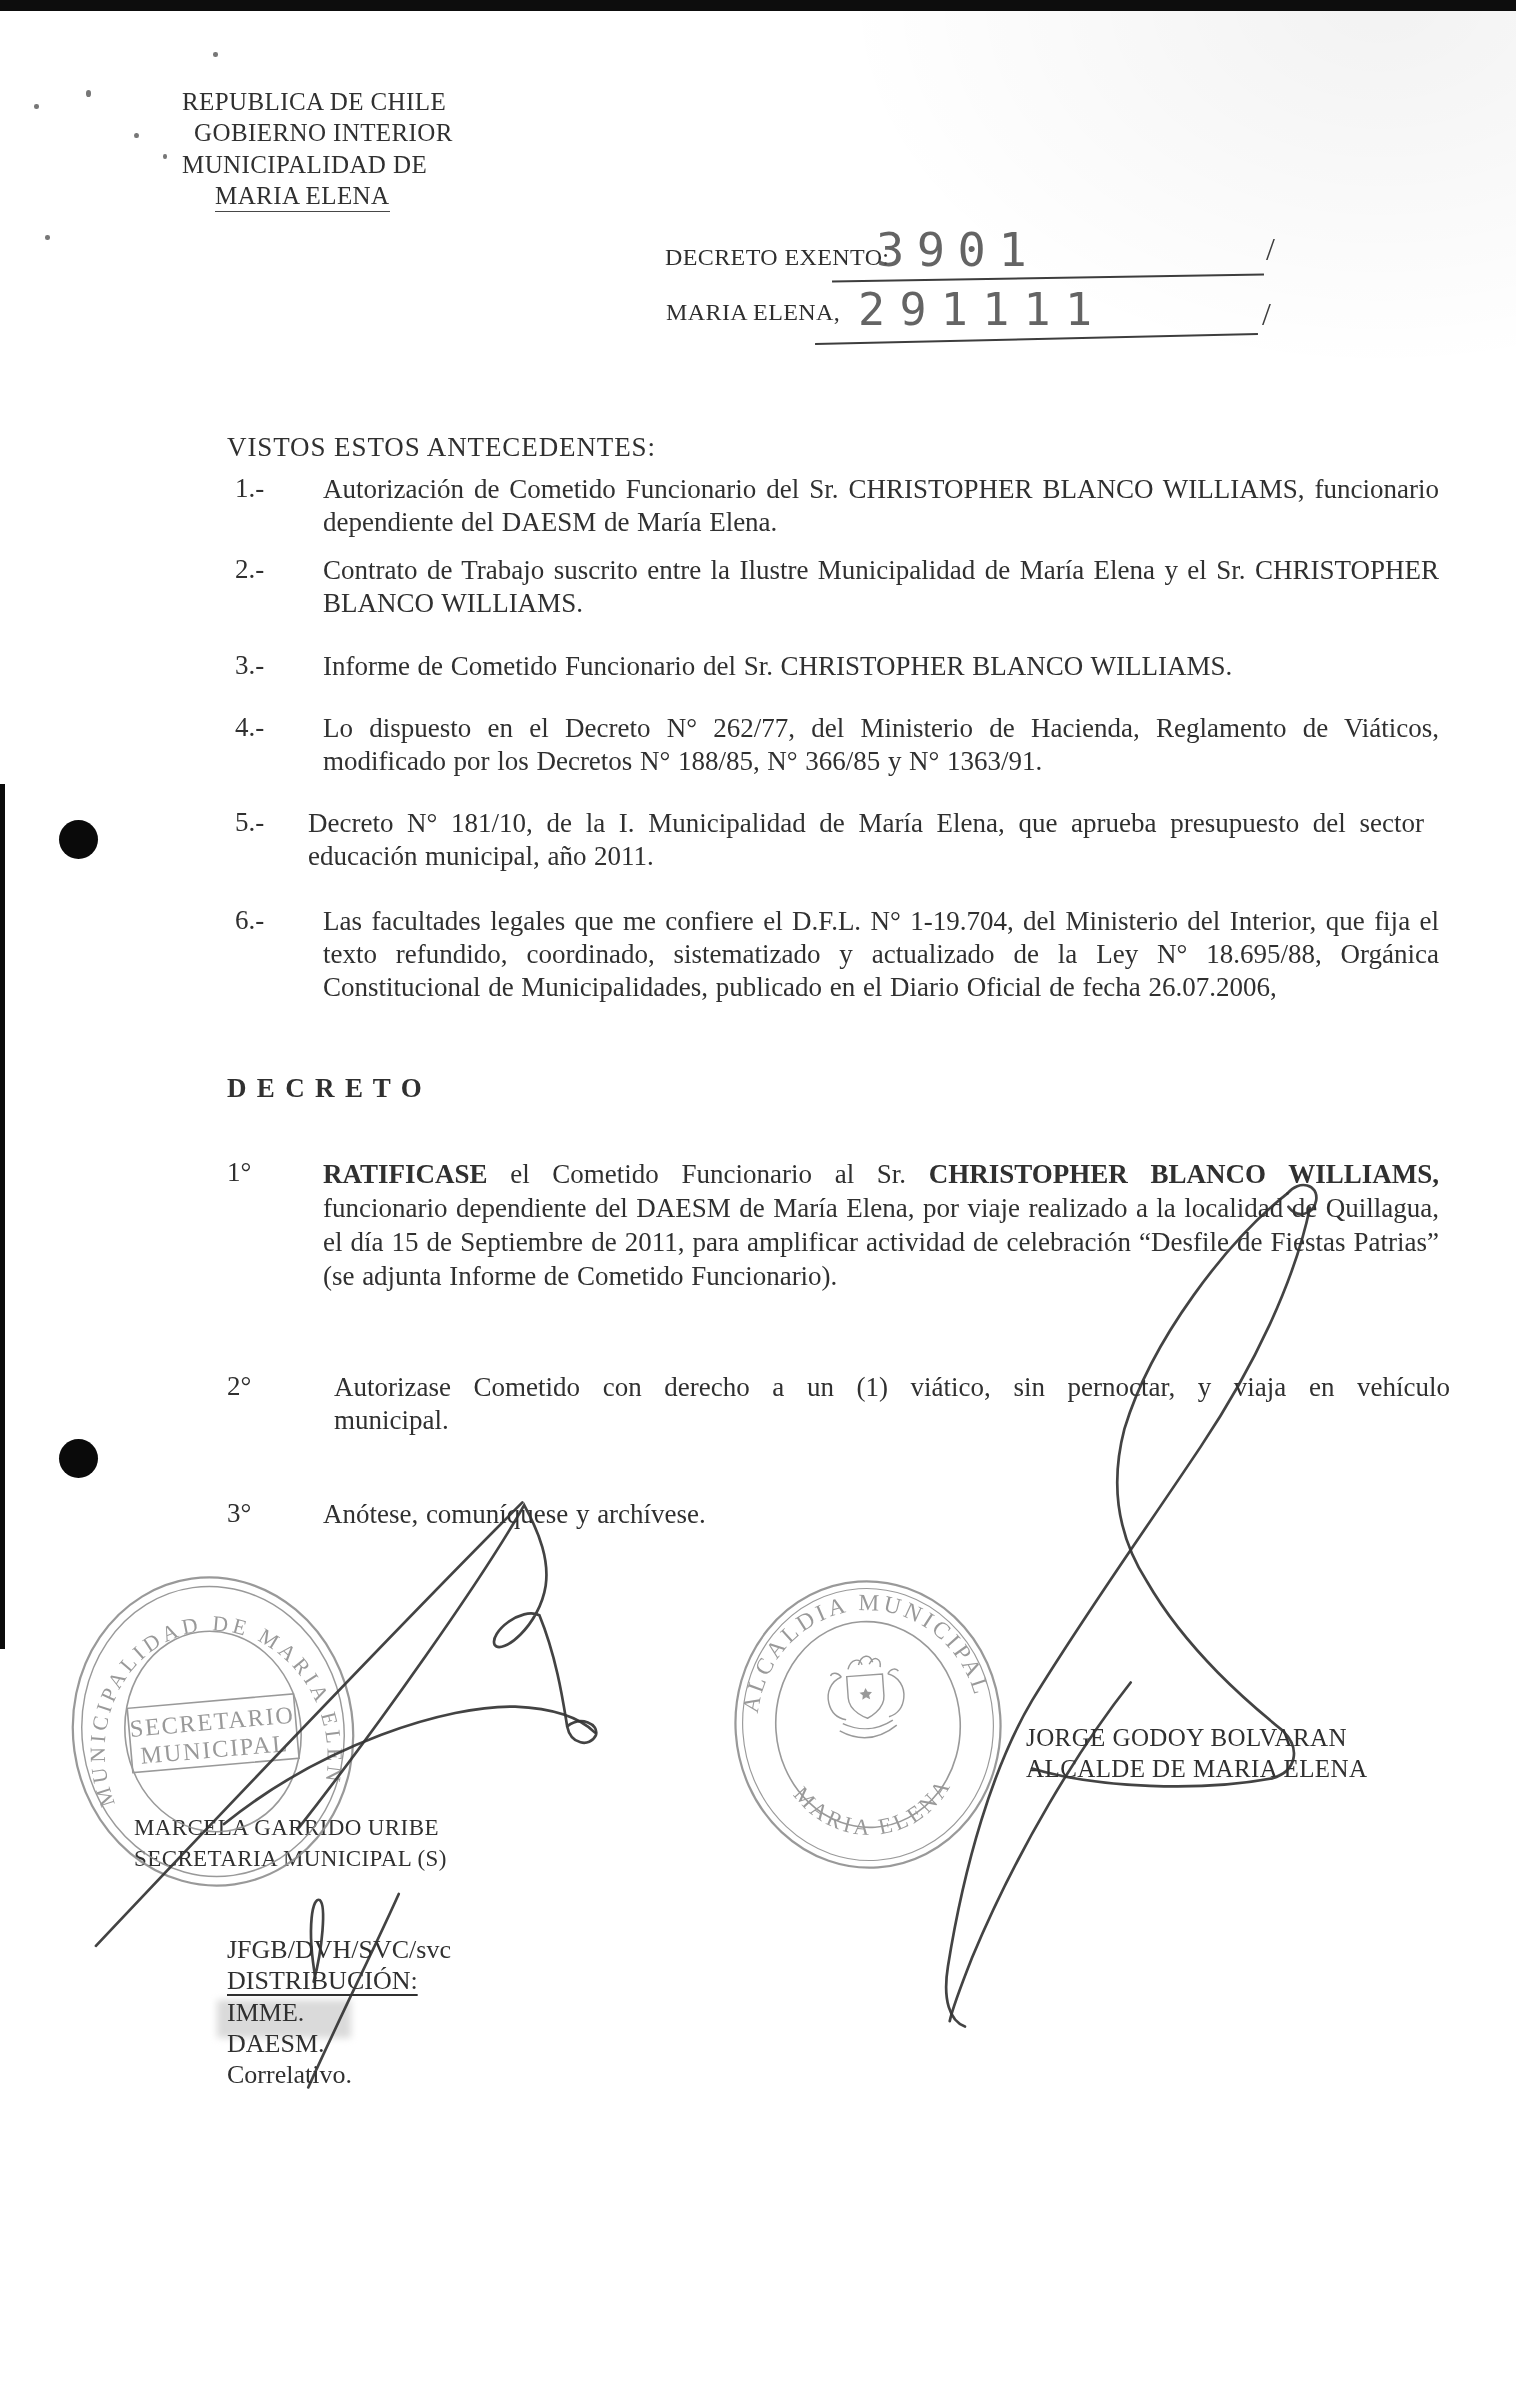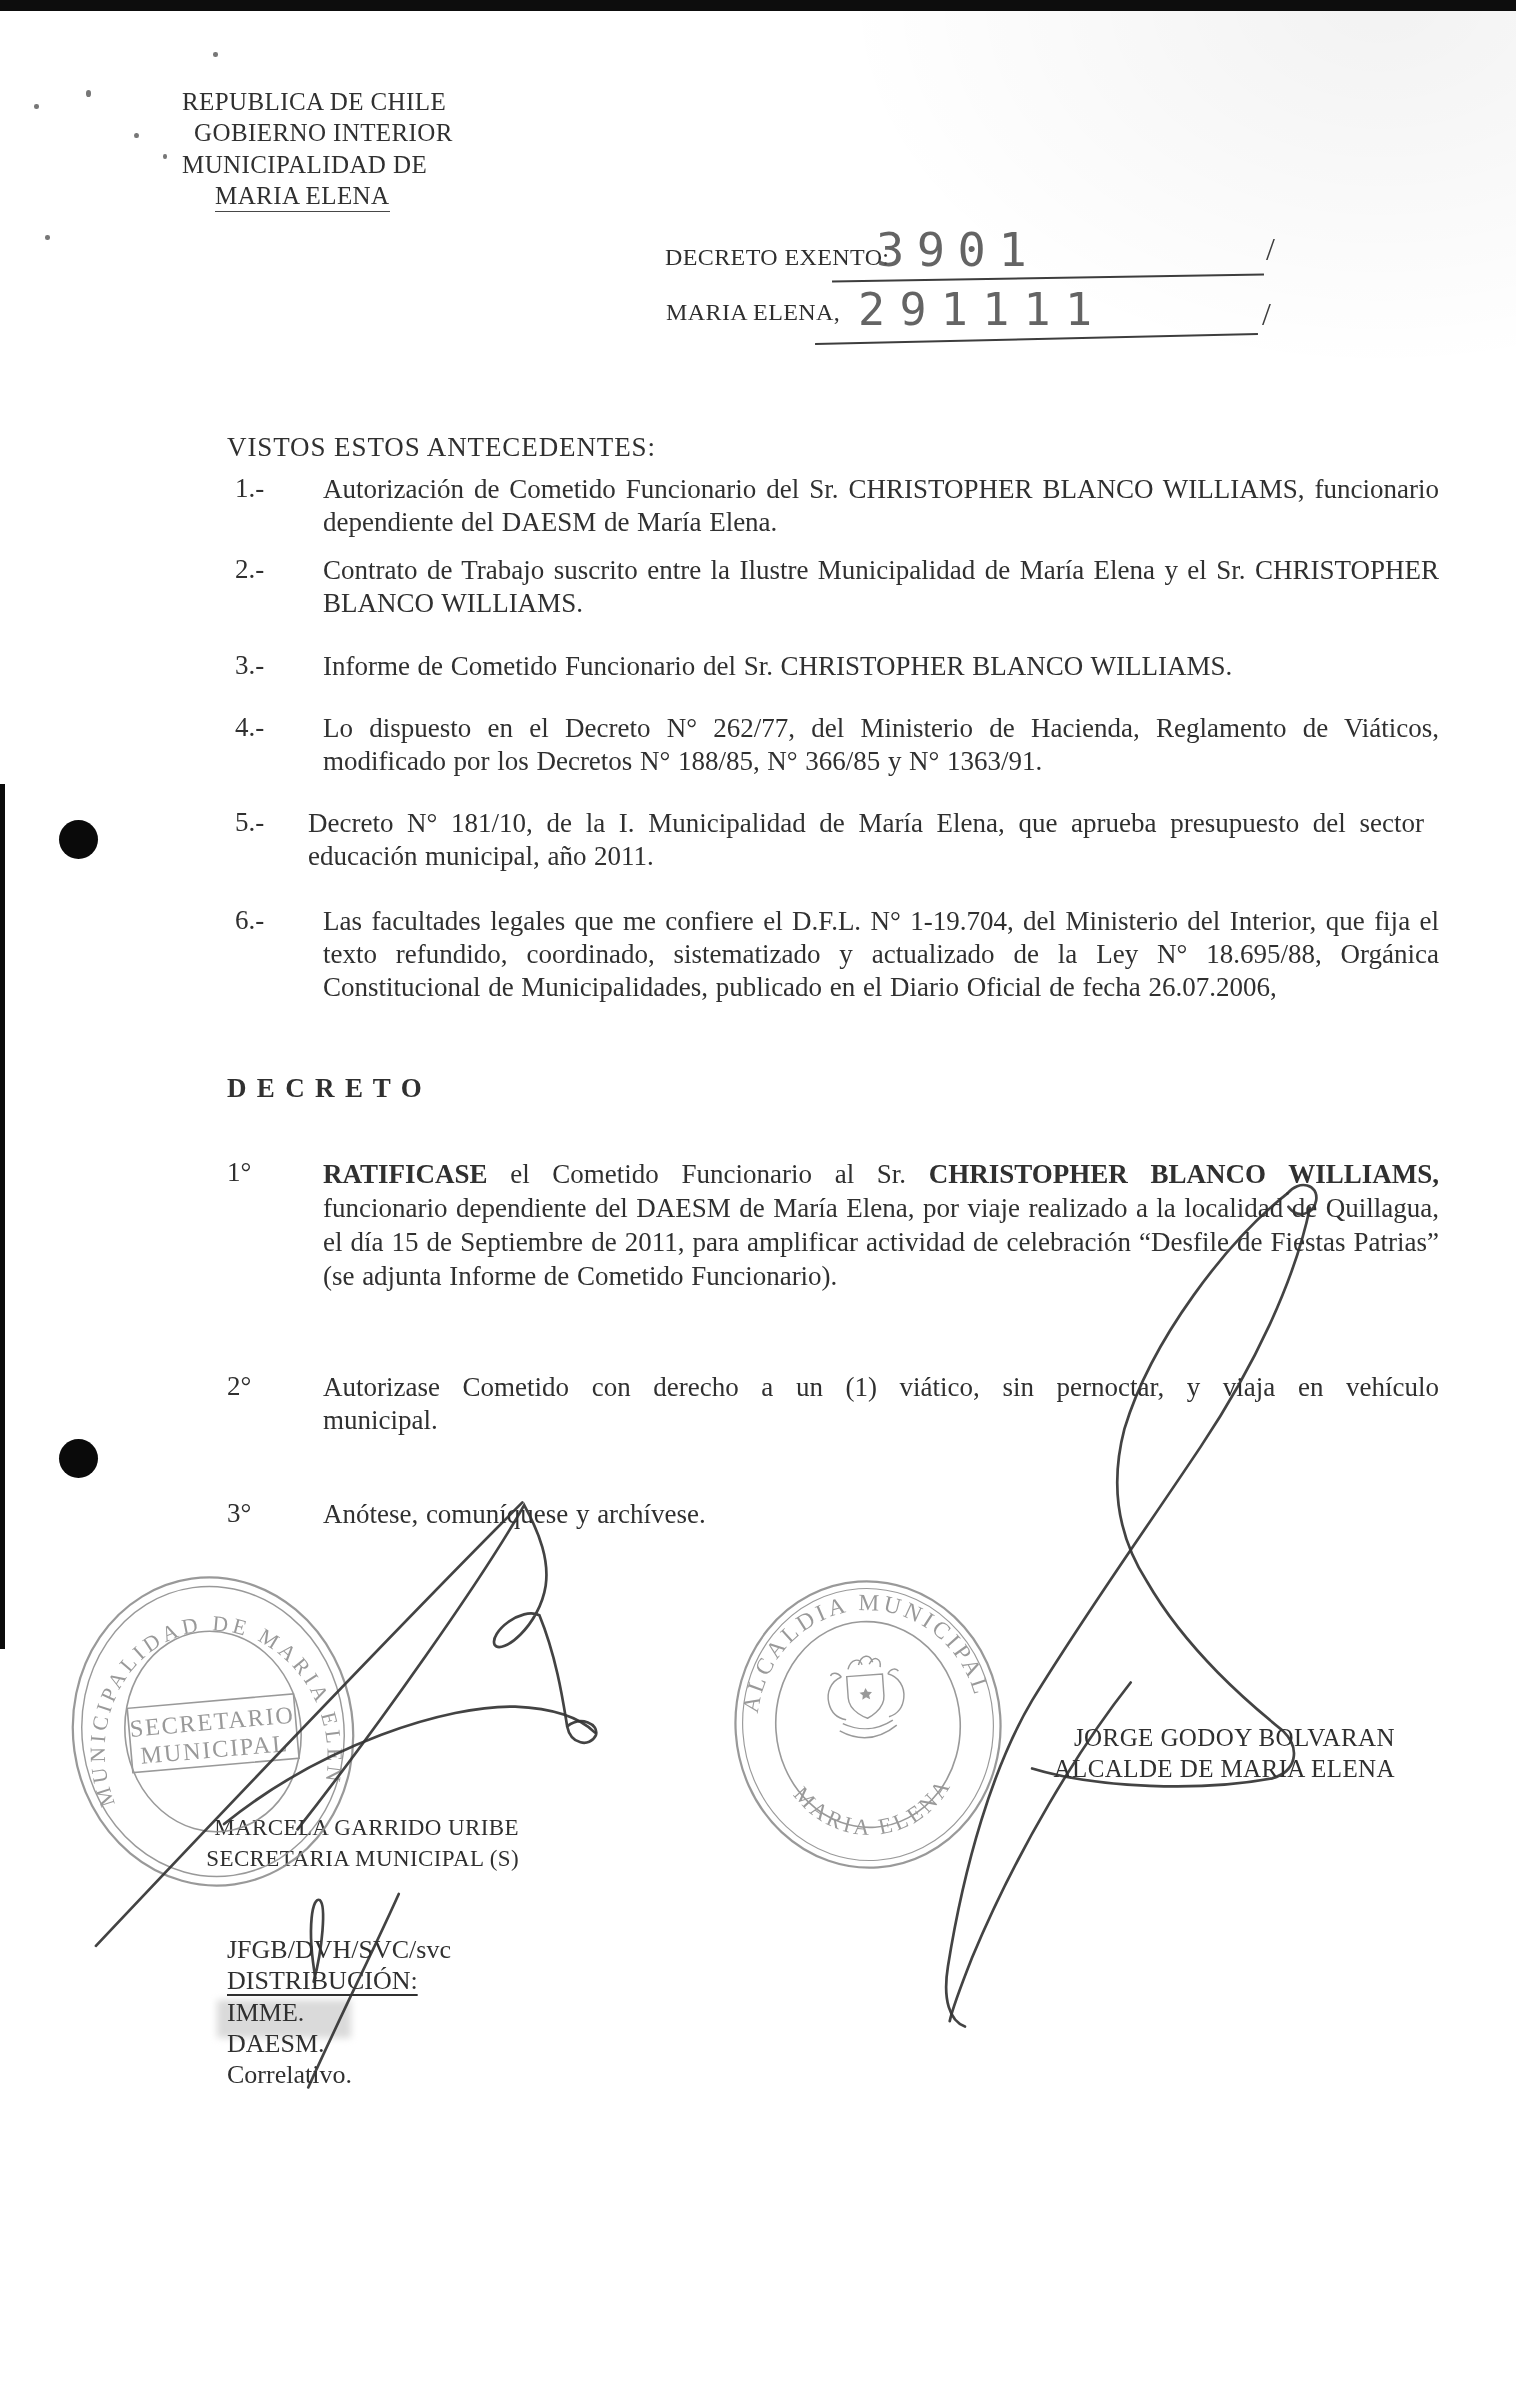--- a/index.html
+++ b/index.html
@@ -31,21 +31,21 @@
   
   .body-txt{font-size:27px;line-height:33px;word-spacing:0.9px;}
   .just{text-align:justify;}
   .item-num{font-size:27px;}
   .heading{font-size:27px;letter-spacing:0.9px;}
   .decreto-heading{font-size:27px;font-weight:bold;letter-spacing:1.8px;}
   .b{font-weight:bold;}
   .lh38{line-height:34px;}
   .stretch{text-align:justify;text-align-last:justify;}
   
-  .name-block{text-align:right;}
+  .name-block{text-align:left;}
   .name-left{font-size:23px;line-height:30.5px;letter-spacing:0.4px;}
   .name-right{font-size:25px;line-height:30.5px;letter-spacing:0.4px;}
   
   .foot{font-size:26px;line-height:30.5px;}
   .underl{text-decoration:underline;text-underline-offset:4.5px;}
   .smudge{background:#dadada;filter:blur(3.6px);}
   
   .stamp-svg text{fill:var(--stampink,#8f8f8f);}
   .stamp-svg .ring{stroke:var(--stampink,#8f8f8f);fill:none;}
   .sig-overlay{left:0;top:0;pointer-events:none;}
@@ -113,21 +113,21 @@
 
   <div class="abs decreto-heading z20" style="left:227px;top:1073px;">D E C R E T O</div>
 
   <div class="abs z20" style="left:0;top:1157px;">
     <span class="abs item-num" style="left:227px;">1°</span>
     <div class="abs body-txt just lh38" style="left:323px;width:1116px;"><span class="b">RATIFICASE</span><span> el Cometido Funcionario al Sr. </span><span class="b">CHRISTOPHER BLANCO WILLIAMS,</span><span> funcionario dependiente del DAESM de María Elena, por viaje realizado a la localidad de Quillagua, el día 15 de Septiembre de 2011, para amplificar actividad de celebración “Desfile de Fiestas Patrias” (se adjunta Informe de Cometido Funcionario).</span></div>
   </div>
 
   <div class="abs z20" style="left:0;top:1371px;">
     <span class="abs item-num" style="left:227px;">2°</span>
-    <div class="abs body-txt" style="left:323px;width:1116px;">
+    <div class="abs body-txt" style="left:334px;width:1116px;">
       <div class="stretch">Autorizase Cometido con derecho a un (1) viático, sin pernoctar, y viaja en vehículo</div>
       <div>municipal.</div>
     </div>
   </div>
 
   <div class="abs z20" style="left:0;top:1498px;">
     <span class="abs item-num" style="left:227px;">3°</span>
     <div class="abs body-txt" style="left:323px;width:1116px;">Anótese, comuníquese y archívese.</div>
   </div>
 

